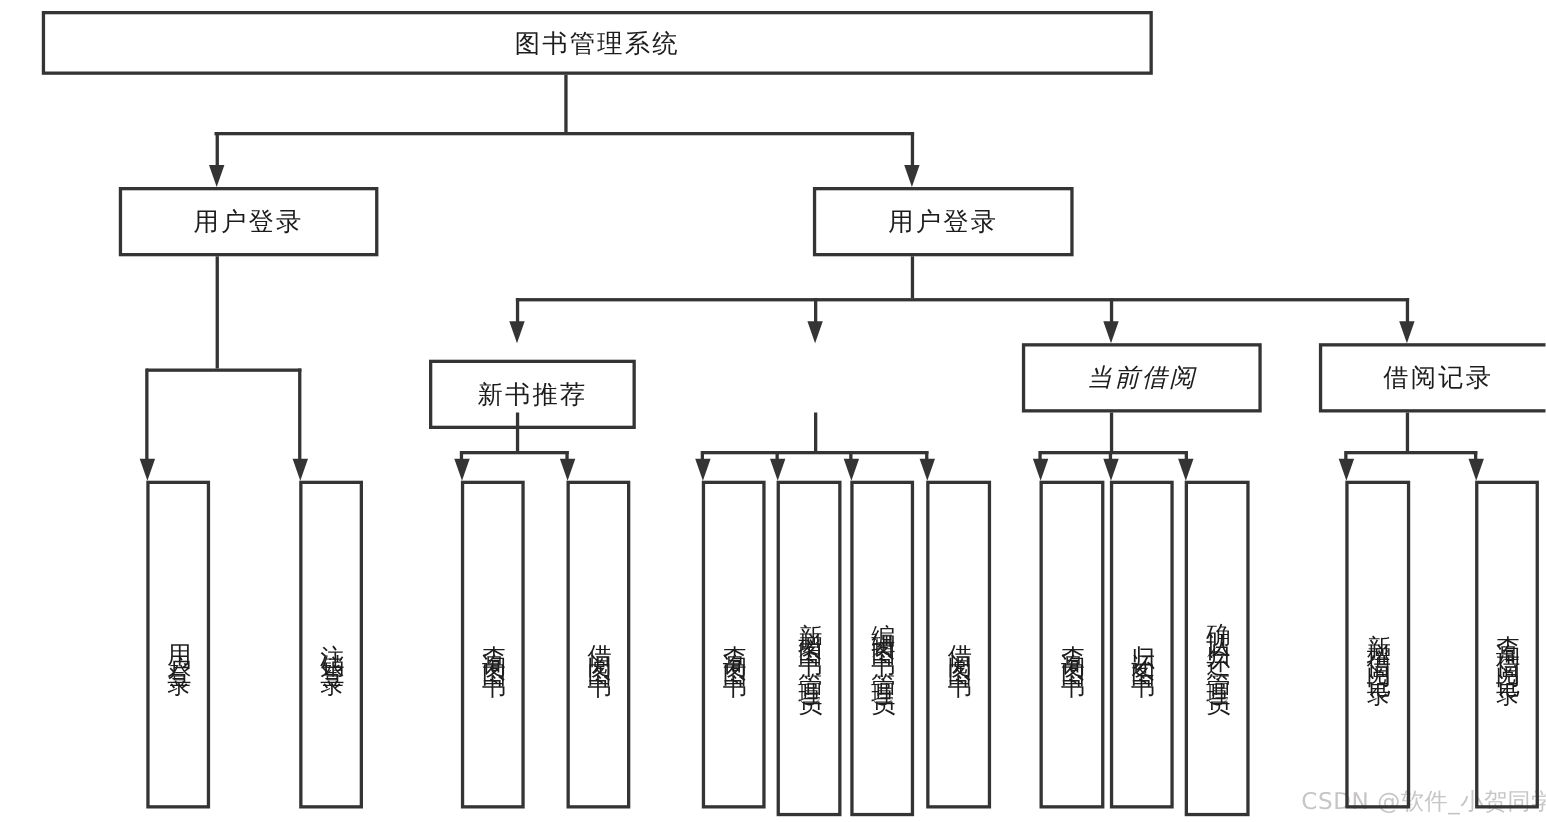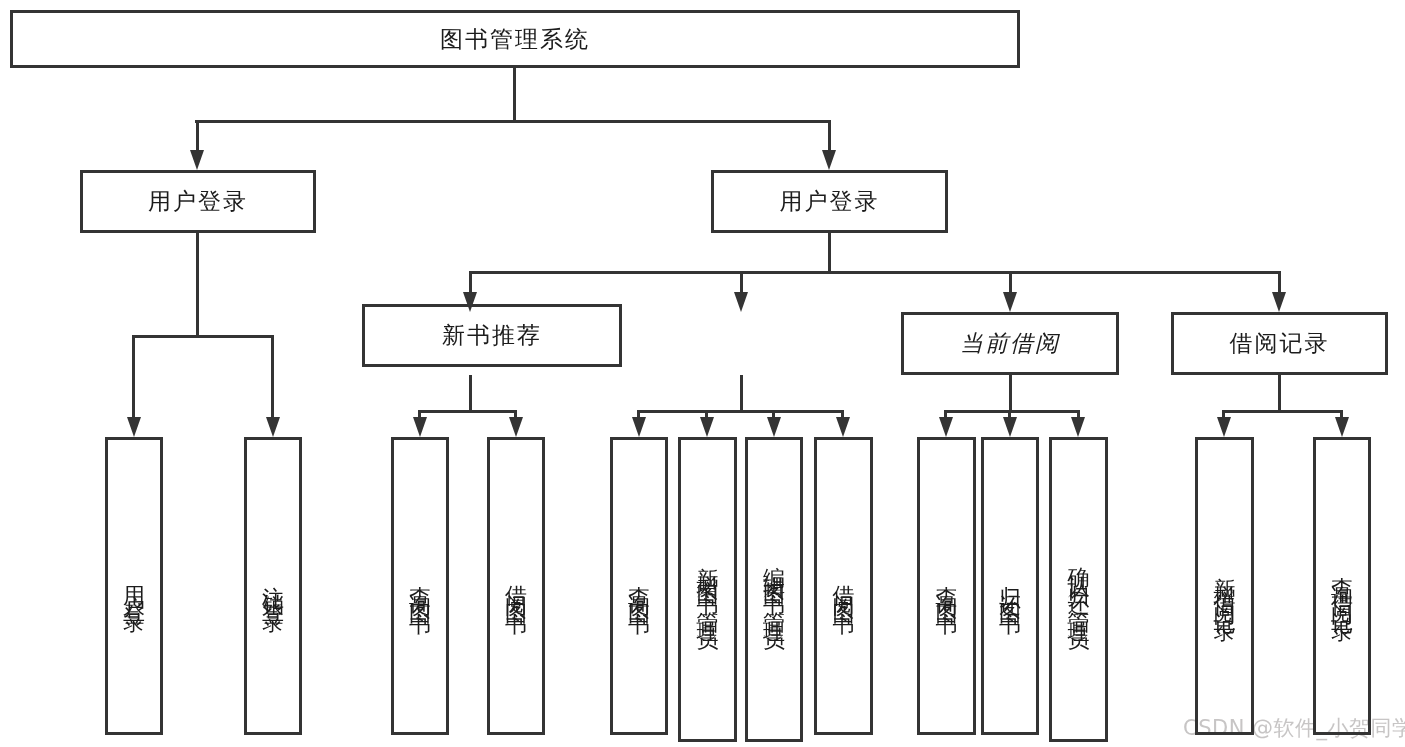--- a/index.html
+++ b/index.html
@@ -4,21 +4,21 @@
 <style>
   html,body{margin:0;padding:0;}
   body{
     width:1405px;height:747px;position:relative;background:#ffffff;
     font-family:"DejaVu Sans","Liberation Sans",sans-serif;overflow:hidden;
   }
   .stage{position:absolute;left:0;top:0;width:1405px;height:747px;}
   .box{
     position:absolute;box-sizing:border-box;border:3px solid #343434;
     background:transparent;display:flex;align-items:center;justify-content:center;
-    color:#1c1c1c;z-index:2;
+    color:#1c1c1c;z-index:2;margin-left:28px;
   }
   .hlabel{font-size:23px;letter-spacing:2px;white-space:nowrap;}
   .vtext{
     writing-mode:vertical-rl;text-orientation:mixed;
     font-size:22px;letter-spacing:9px;line-height:1.1;white-space:nowrap;
   }
   .vl{position:absolute;width:3px;background:#343434;z-index:2;}
   .hl{position:absolute;height:3px;background:#343434;z-index:2;}
   .ah{
     position:absolute;width:0;height:0;z-index:2;
@@ -42,21 +42,21 @@
   </div>
 
   <div class="box" style="left:80px;top:170px;width:236px;height:63px;">
     <span class="hlabel">用户登录</span>
   </div>
 
   <div class="box" style="left:711px;top:170px;width:237px;height:63px;">
     <span class="hlabel">用户登录</span>
   </div>
 
-  <div class="box" style="left:362px;top:304px;width:260px;height:63px;text-align:center;">
+  <div class="box" style="left:362px;top:327px;width:188px;height:63px;text-align:center;">
     <span class="hlabel">新书推荐</span>
   </div>
 
 
   <div class="box" style="left:901px;top:312px;width:218px;height:63px;font-style:italic;">
     <span class="hlabel">当前借阅</span>
   </div>
 
   <div class="box" style="left:1171px;top:312px;width:217px;height:63px;">
     <span class="hlabel">借阅记录</span>

